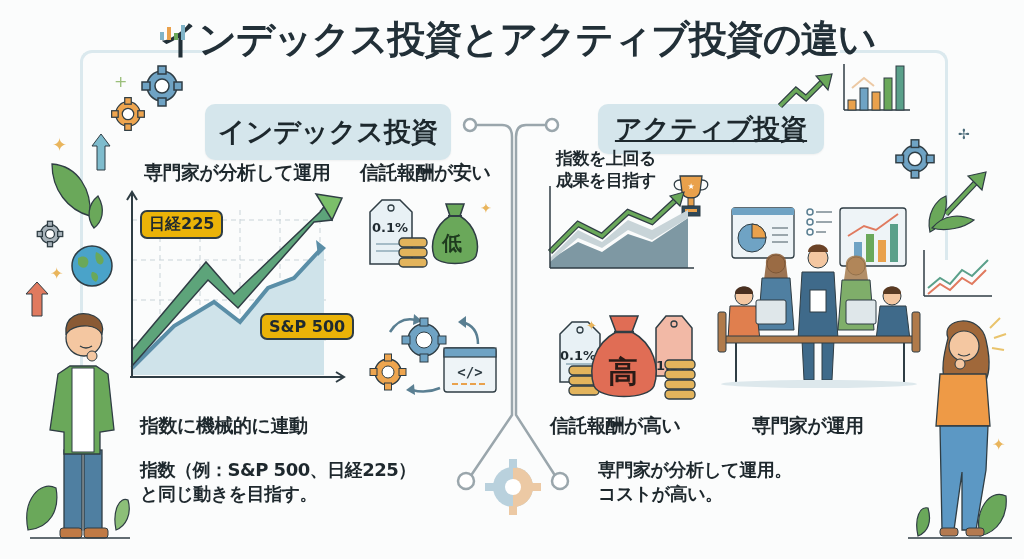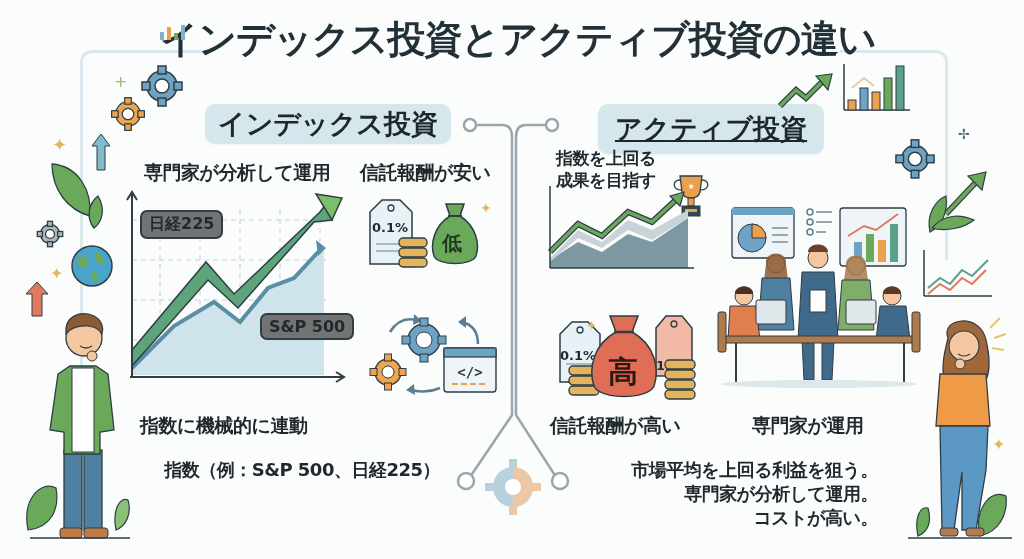--- a/index.html
+++ b/index.html
@@ -11,23 +11,23 @@
     font-size: 38px; font-weight: bold; letter-spacing: -1px; color: #223038;
     display: flex; align-items: center; justify-content: center; white-space: nowrap;
   }
   .frame-line { border: 3px solid #dbe9ee; }
   .pill {
     background: #d5e6ec; border-radius: 10px; font-weight: bold; font-size: 27px; color: #1d282d;
     display: flex; align-items: center; justify-content: center; white-space: nowrap;
     box-shadow: 0 1px 2px rgba(0,0,0,0.05);
   }
   .label { font-weight: bold; font-size: 19px; white-space: nowrap; color: #1e282d; letter-spacing: -0.5px; }
-  .desc { font-weight: bold; font-size: 18px; line-height: 24px; text-align: right; white-space: nowrap; color: #1e282d; letter-spacing: -0.5px; }
+  .desc { font-weight: bold; font-size: 18px; line-height: 24px; text-align: left; white-space: nowrap; color: #1e282d; letter-spacing: -0.5px; }
   .bubble {
-    background: #737373; border: 2px solid #2f3d44; border-radius: 7px;
+    background: #eab308; border: 2px solid #2f3d44; border-radius: 7px;
     font-size: 16px; font-weight: bold; padding: 2px 7px; white-space: nowrap; color: #1f2a30;
   }
   svg { display: block; overflow: visible; }
 </style>
 </head>
 <body>
 
 <div class="abs frame-line" style="left:80px; top:50px; width:130px; height:470px; border-right:none; border-bottom:none; border-radius:12px 0 0 0;"></div>
 <div class="abs frame-line" style="left:840px; top:50px; width:108px; height:210px; border-left:none; border-bottom:none; border-radius:0 12px 0 0;"></div>
 
@@ -119,21 +119,21 @@
     <circle r="20" fill="#b9d1dd"></circle>
     <path d="M0,-20 A20,20 0 0 1 0,20 Z" fill="#ecc9a4"></path>
     <rect x="-4" y="-28" width="8" height="9" fill="#b9d1dd"></rect>
     <rect x="-4" y="19" width="8" height="9" fill="#ecc9a4"></rect>
     <rect x="-28" y="-4" width="9" height="8" fill="#b9d1dd"></rect>
     <rect x="19" y="-4" width="9" height="8" fill="#ecc9a4"></rect>
     <circle r="8" fill="#fff"></circle>
   </g>
 </svg>
 
-<div class="abs pill" style="left:205px; top:104px; width:246px; height:40px;">インデックス投資</div>
+<div class="abs pill" style="left:205px; top:104px; width:246px; height:56px;">インデックス投資</div>
 
 <div class="abs label" style="left:144px; top:160px;">専門家が分析して運用</div>
 <div class="abs label" style="left:360px; top:160px;">信託報酬が安い</div>
 
 <svg class="abs" style="left:120px; top:190px;" width="232" height="200" viewBox="0 0 232 200">
   <g stroke="#c9d3d8" stroke-dasharray="5,4" stroke-width="1">
     <line x1="12" y1="30" x2="210" y2="30"></line>
       <line x1="12" y1="70" x2="210" y2="70"></line>
     <line x1="12" y1="110" x2="210" y2="110"></line>
       <line x1="12" y1="150" x2="210" y2="150"></line>
@@ -203,20 +203,21 @@
   <text x="100" y="67" font-size="14" font-weight="bold" text-anchor="middle" fill="#2f3d44" font-family="DejaVu Sans Mono, monospace">&lt;/&gt;</text>
   <line x1="82" y1="74" x2="116" y2="74" stroke="#e9a14c" stroke-width="2" stroke-dasharray="6,3"></line>
   <path d="M70,78 Q56,84 42,80" fill="none" stroke="#5a7f92" stroke-width="2.5"></path>
   <polygon points="44,74 36,80 45,85" fill="#5a7f92"></polygon>
 </svg>
 
 <div class="abs label" style="left:140px; top:413px;">指数に機械的に連動</div>
 
 <div class="abs desc" style="left:140px; top:458px; width:300px;">
   <div>指数（例：S&amp;P 500、日経225）</div>
+  <div>と同じ動きを目指す。</div>
 </div>
 
 <div class="abs pill" style="left:598px; top:104px; width:226px; height:50px;text-decoration:underline;">アクティブ投資</div>
 
 <div class="abs label" style="left:556px; top:148px; line-height:22px; font-size:17px;font-family:Liberation Serif, serif;">
   <div>指数を上回る</div>
   <div>成果を目指す</div>
 </div>
 <svg class="abs" style="left:672px; top:174px;" width="38" height="46">
   <path d="M8,2 L30,2 L28,18 C26,26 12,26 10,18 Z" fill="#e9a14c" stroke="#2f3d44" stroke-width="1.3"></path>
@@ -320,21 +321,20 @@
   <rect x="130" y="100" width="30" height="24" rx="2" fill="#dfe7ea" stroke="#2f3d44"></rect>
   <rect x="6" y="136" width="196" height="7" fill="#b07a4a" stroke="#2f3d44"></rect>
   <line x1="20" y1="143" x2="20" y2="182" stroke="#2f3d44" stroke-width="2"></line>
   <line x1="188" y1="143" x2="188" y2="182" stroke="#2f3d44" stroke-width="2"></line>
   <rect x="2" y="112" width="8" height="40" rx="2" fill="#b07a4a" stroke="#2f3d44"></rect>
   <rect x="196" y="112" width="8" height="40" rx="2" fill="#b07a4a" stroke="#2f3d44"></rect>
   <ellipse cx="103" cy="184" rx="98" ry="4" fill="#dde8ec"></ellipse>
 </svg>
 
 <div class="abs desc" style="left:598px; top:458px; width:280px;">
-  <div>市場平均を上回る利益を狙う。</div>
   <div>専門家が分析して運用。</div>
   <div>コストが高い。</div>
 </div>
 
 <svg class="abs" style="left:778px; top:74px;" width="54" height="34">
   <polyline points="2,32 18,16 28,24 46,6" fill="none" stroke="#2f3d44" stroke-width="6"></polyline>
   <polyline points="2,32 18,16 28,24 46,6" fill="none" stroke="#6aa85a" stroke-width="3.5"></polyline>
   <polygon points="38,2 54,0 50,16" fill="#6aa85a" stroke="#2f3d44" stroke-width="1.2"></polygon>
 </svg>
 <svg class="abs" style="left:842px; top:64px;" width="68" height="50">

